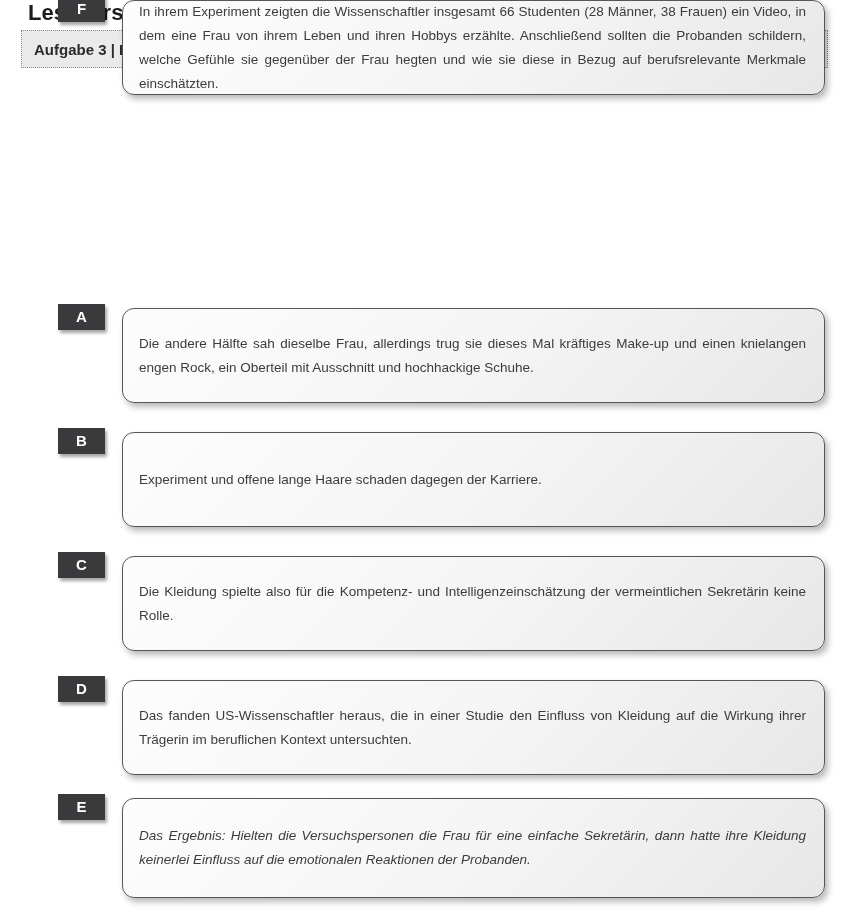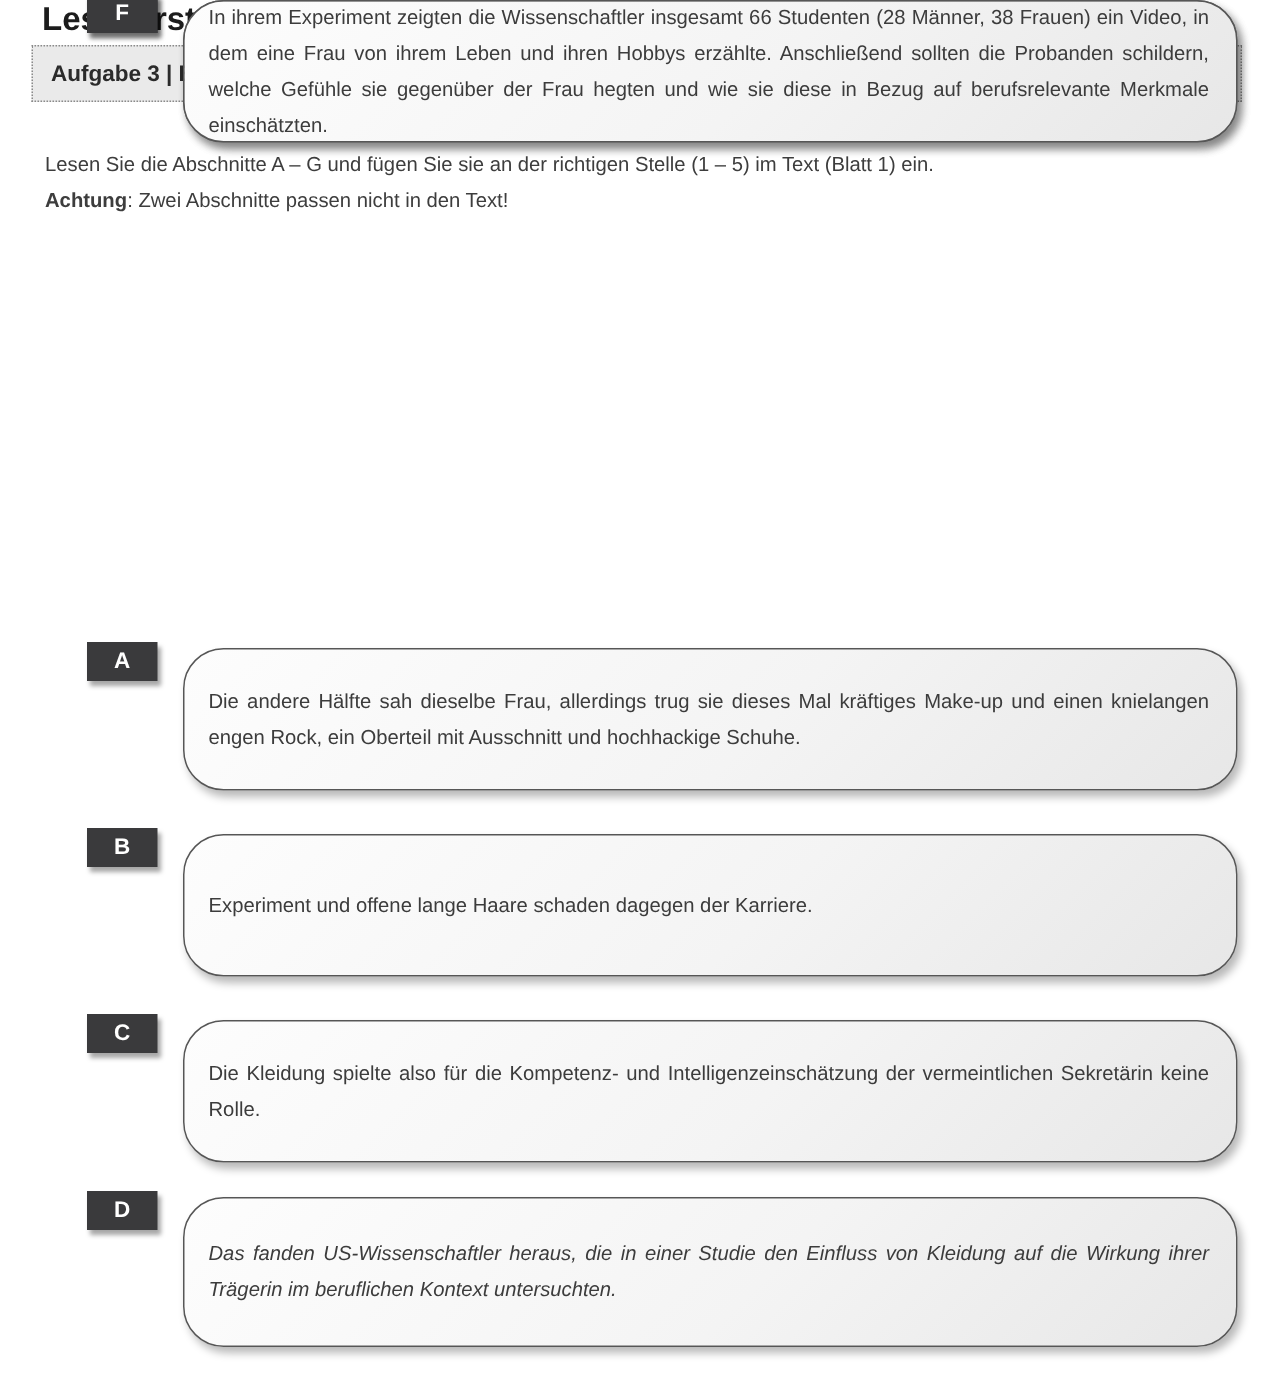--- a/index.html
+++ b/index.html
@@ -91,21 +91,21 @@
     line-height: 26px;
     text-align: center;
     box-shadow: 2px 3px 3px rgba(0,0,0,0.35);
   }
 
   .section-box {
     box-sizing: border-box;
     width: 703px;
     height: 95px;
     border: 1px solid #565656;
-    border-radius: 27px;
+    border-radius: 12px;
     background: linear-gradient(135deg, #fdfdfd 0%, #f4f4f4 55%, #e7e7e7 100%);
     box-shadow: 3px 4px 6px rgba(0,0,0,0.28);
     display: flex;
     align-items: center;
     padding: 6px 18px 6px 16px;
   }
   .section:nth-of-type(6) .section-box { height: 100px; font-style: italic; }
 
   .section-text {
     margin: 0;
@@ -120,24 +120,20 @@
 
 <div class="page">
 
   <h1 class="doc-title">Leseverstehen</h1>
 
   <div class="task-bar">
     <span class="task-label">Aufgabe 3 | Blatt 2</span>
     <span class="task-points">5 Punkte</span>
   </div>
 
-  <div class="instructions">
-    <div>Lesen Sie die Abschnitte A – G und fügen Sie sie an der richtigen Stelle (1 – 5) im Text (Blatt 1) ein.</div>
-    <div><span class="bold">Achtung</span><span>: Zwei Abschnitte passen nicht in den Text!</span></div>
-  </div>
 
   <div class="section">
     <div class="section-label">A</div>
     <div class="section-box">
       <p class="section-text">Die andere Hälfte sah dieselbe Frau, allerdings trug sie dieses Mal kräftiges Make-up und einen knielangen engen Rock, ein Oberteil mit Ausschnitt und hochhackige Schuhe.</p>
     </div>
   </div>
 
   <div class="section">
     <div class="section-label">B</div>

